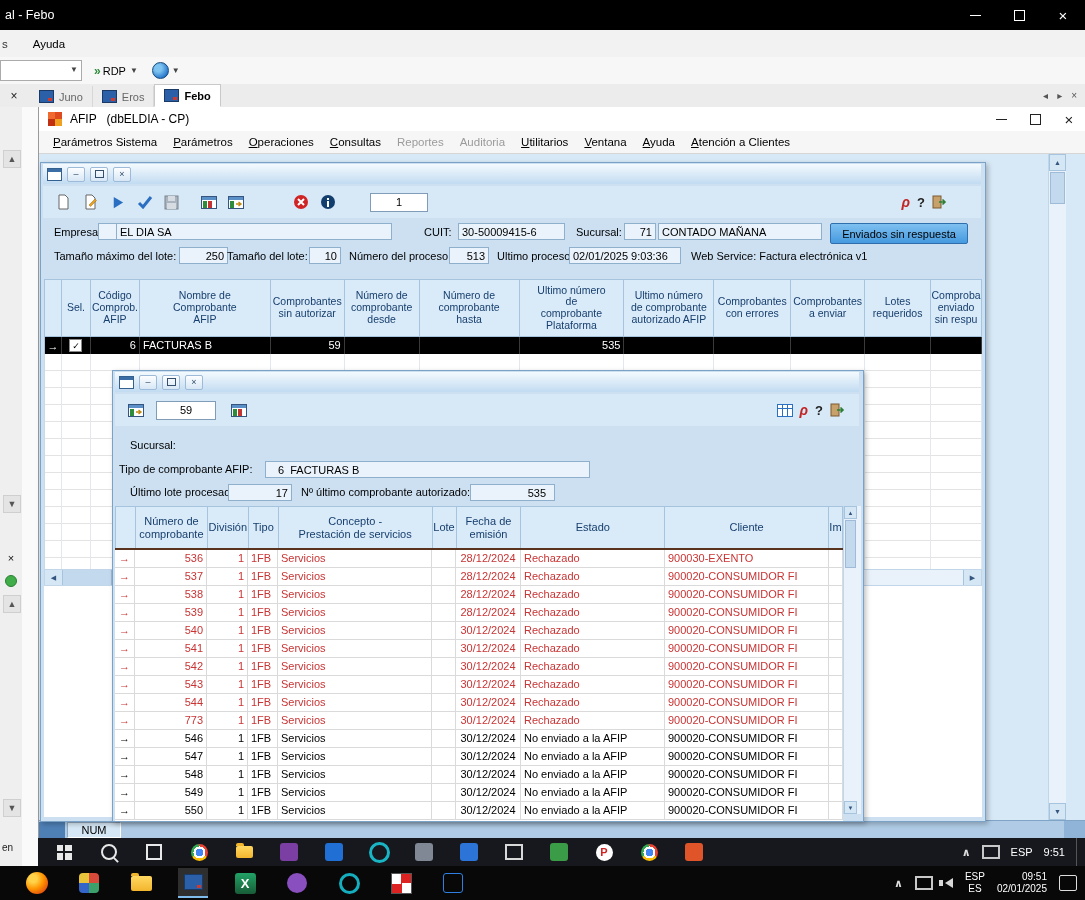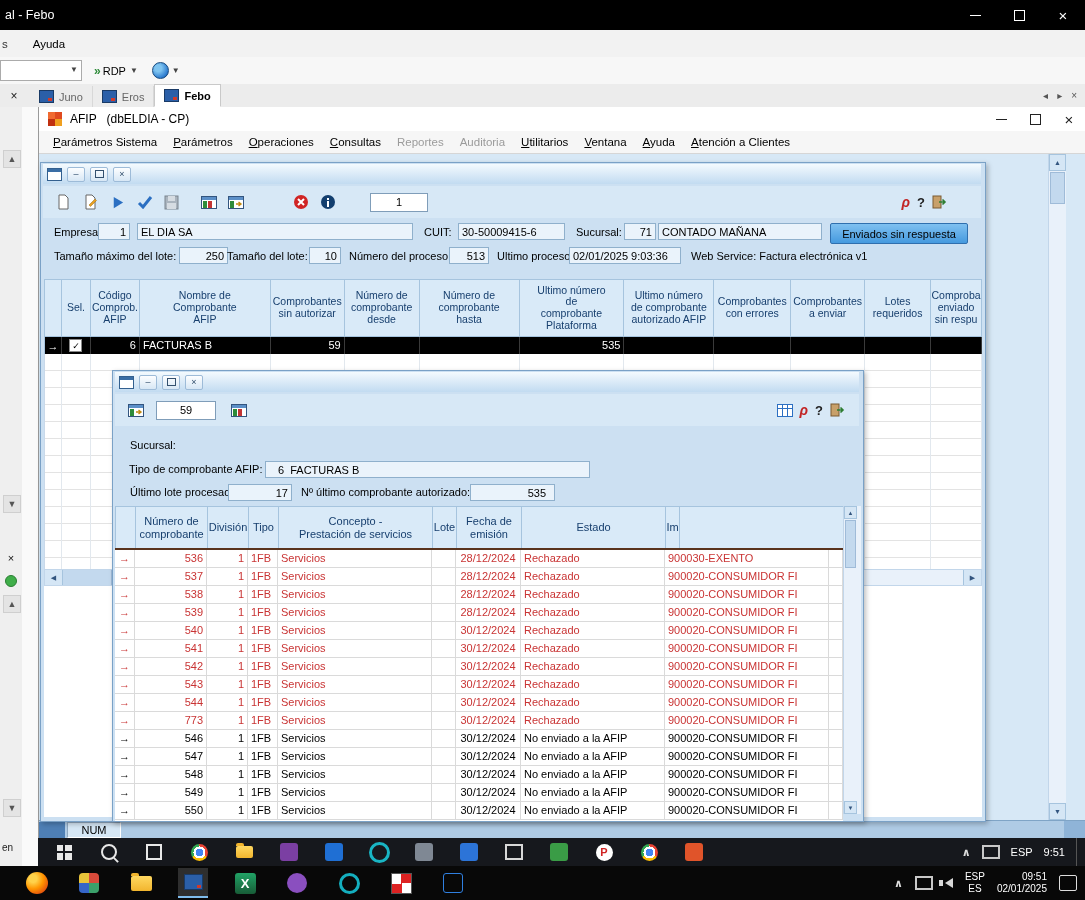--- a/index.html
+++ b/index.html
@@ -343,21 +343,21 @@
       <svg width="15" height="14" viewBox="0 0 15 14">
           <rect x="1" y="1" width="8" height="12" fill="#C8A06A" stroke="#7A5A32"></rect>
           <path d="M7 7h6m-2.5-2.5L13 7l-2.5 2.5" stroke="#2E7D32" stroke-width="1.6" fill="none"></path>
         </svg>
     </span>
   </div>
 
   <div class="frow" style="top:60px;width:938px">
     <span class="flabel" style="left:11px">Empresa:</span>
     <span class="fbox rt" style="left:55px;width:32px">1</span>
-    <span class="fbox" style="left:94px;width:276px">EL DIA SA</span>
+    <span class="fbox" style="left:73px;width:276px">EL DIA SA</span>
     <span class="flabel" style="left:381px">CUIT:</span>
     <span class="fbox" style="left:415px;width:107px">30-50009415-6</span>
     <span class="flabel" style="left:533px">Sucursal:</span>
     <span class="fbox rt" style="left:581px;width:32px">71</span>
     <span class="fbox" style="left:615px;width:164px">CONTADO MAÑANA</span>
     <span class="btn-blue" style="left:787px;width:136px">Enviados sin respuesta</span>
   </div>
 
   <div class="frow" style="top:84px;width:938px">
     <span class="flabel" style="left:11px">Tamaño máximo del lote:</span>
@@ -487,21 +487,21 @@
           <rect x="1" y="1" width="8" height="12" fill="#C8A06A" stroke="#7A5A32"></rect>
           <path d="M7 7h6m-2.5-2.5L13 7l-2.5 2.5" stroke="#2E7D32" stroke-width="1.6" fill="none"></path>
         </svg>
     </span>
   </div>
 
   <div class="frow" style="top:66px;width:744px">
     <span class="info-lbl" style="left:15px">Sucursal:</span>
   </div>
   <div class="frow" style="top:90px;width:744px">
-    <span class="info-lbl" style="left:14px">Tipo de comprobante AFIP:</span>
+    <span class="info-lbl" style="left:4px">Tipo de comprobante AFIP:</span>
     <span class="fbox pre" style="left:150px;width:325px;padding-left:12px">6  FACTURAS B</span>
   </div>
   <div class="frow" style="top:113px;width:744px">
     <span class="info-lbl" style="left:15px">Último lote procesado:</span>
     <span class="fbox rt" style="left:113px;width:64px">17</span>
     <span class="info-lbl" style="left:186px">Nº último comprobante autorizado:</span>
     <span class="fbox rt" style="left:355px;width:85px;padding-right:8px">535</span>
   </div>
 
   <div class="g2">
@@ -510,20 +510,21 @@
       <div class="p1">Número de
 comprobante</div>
       <div class="p2">División</div>
       <div class="p3">Tipo</div>
       <div class="p4">Concepto -
 Prestación de servicios</div>
       <div class="p5">Lote</div>
       <div class="p6">Fecha de
 emisión</div>
       <div class="p7">Estado</div>
+      <div class="p8">Cliente</div>
       <div class="p9">Im</div>
     </div>
   </div>
   <div id="proc-body">
       <div class="prow rejected">
         <div class="pm p0">→</div>
         <div class="num p1">536</div>
         <div class="num p2">1</div>
         <div class="pad p3">1FB</div>
         <div class="pad p4">Servicios</div>

